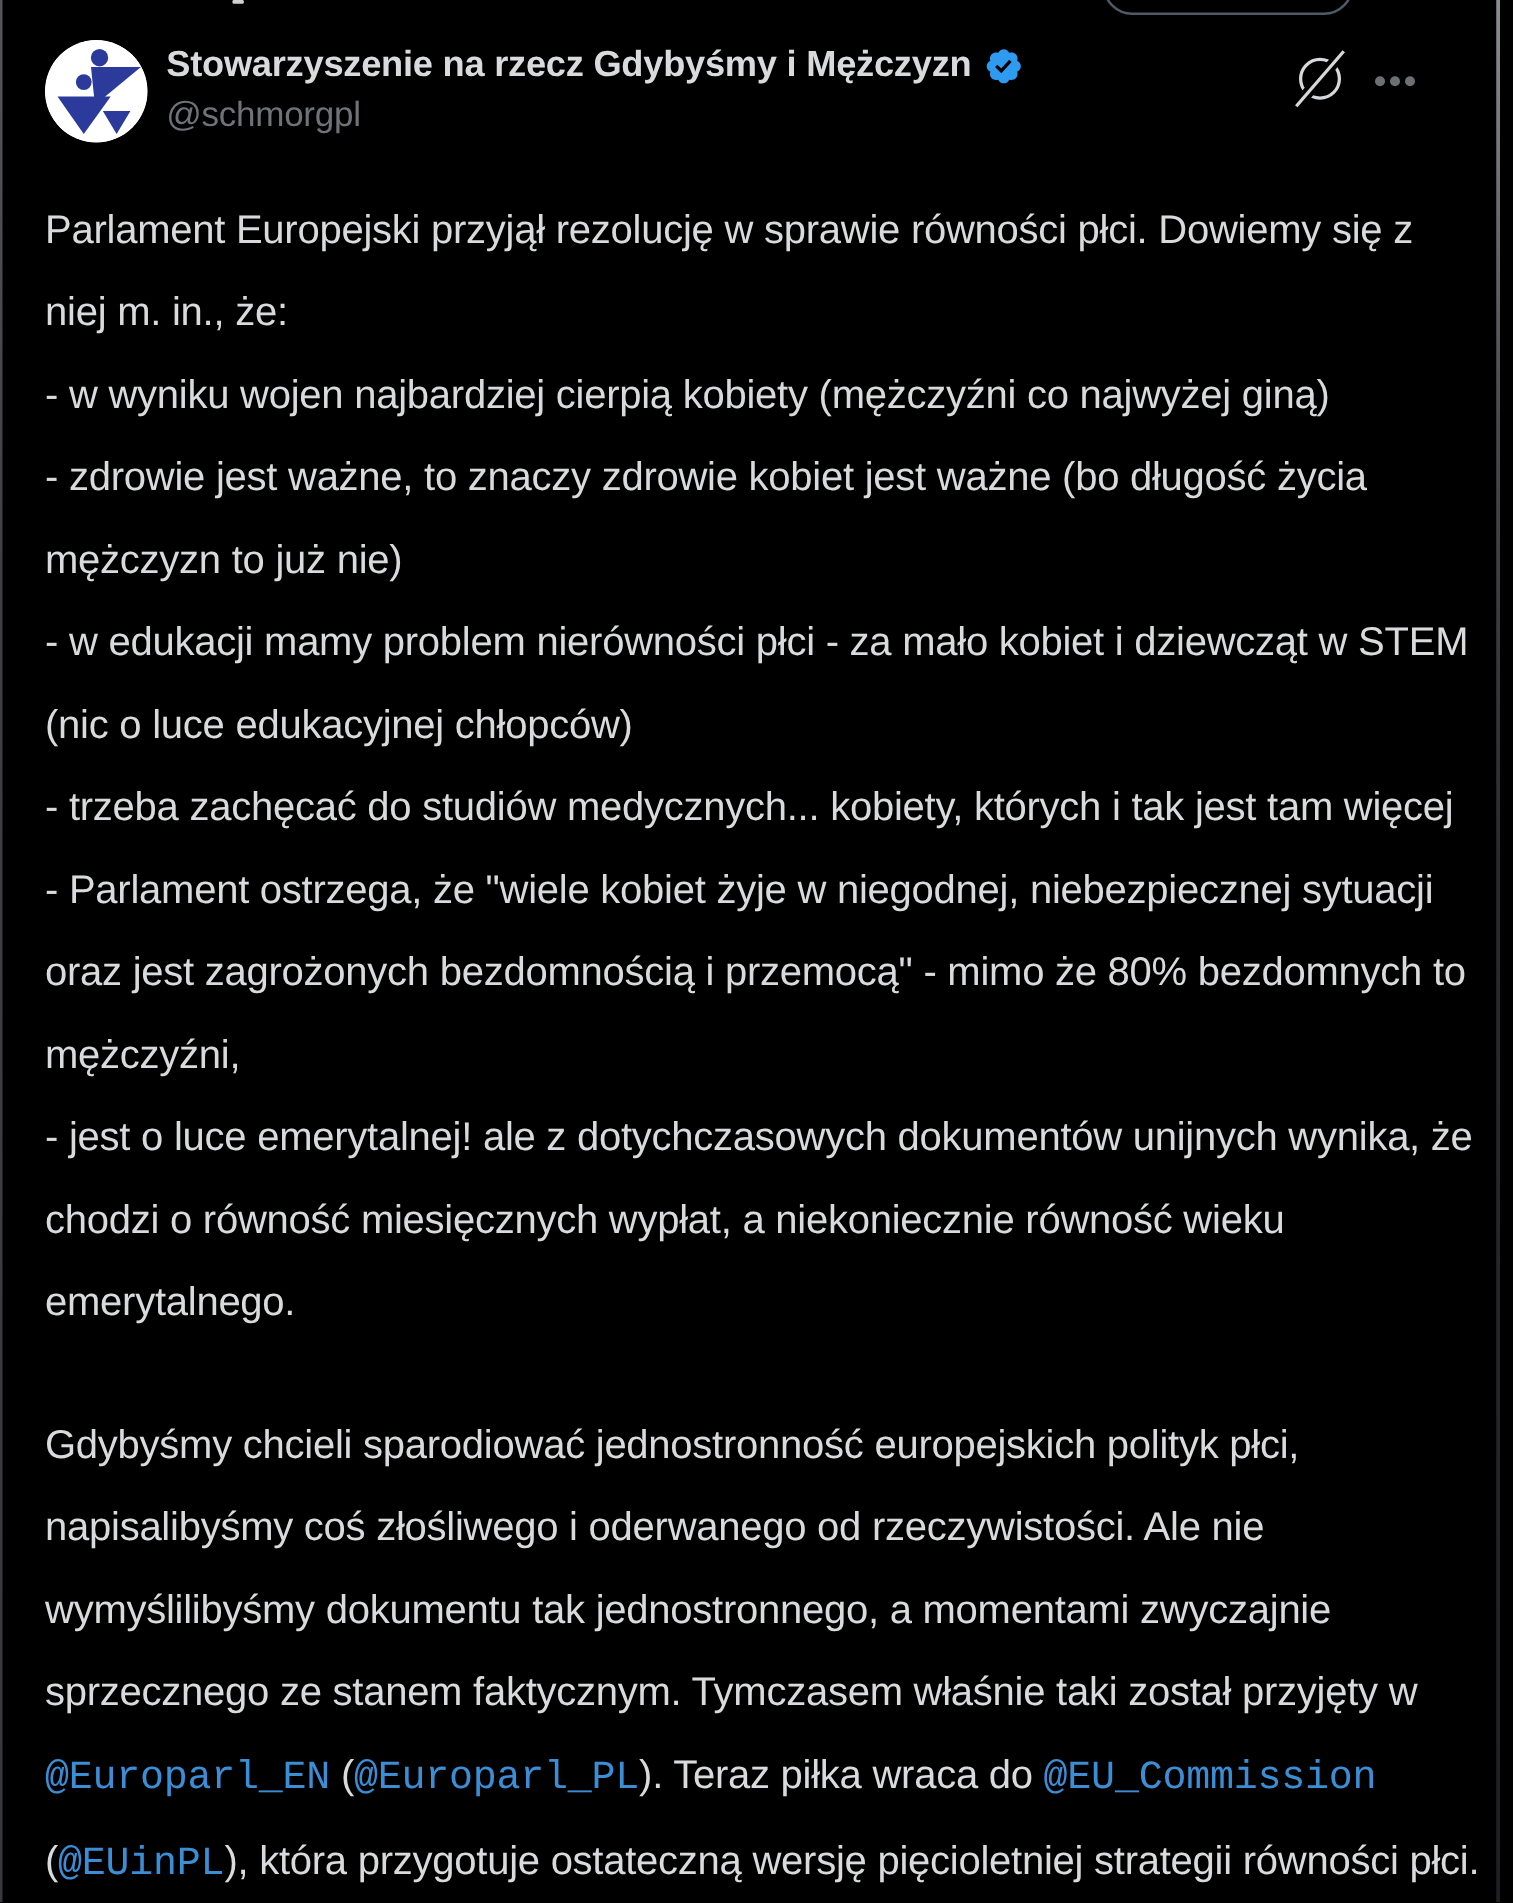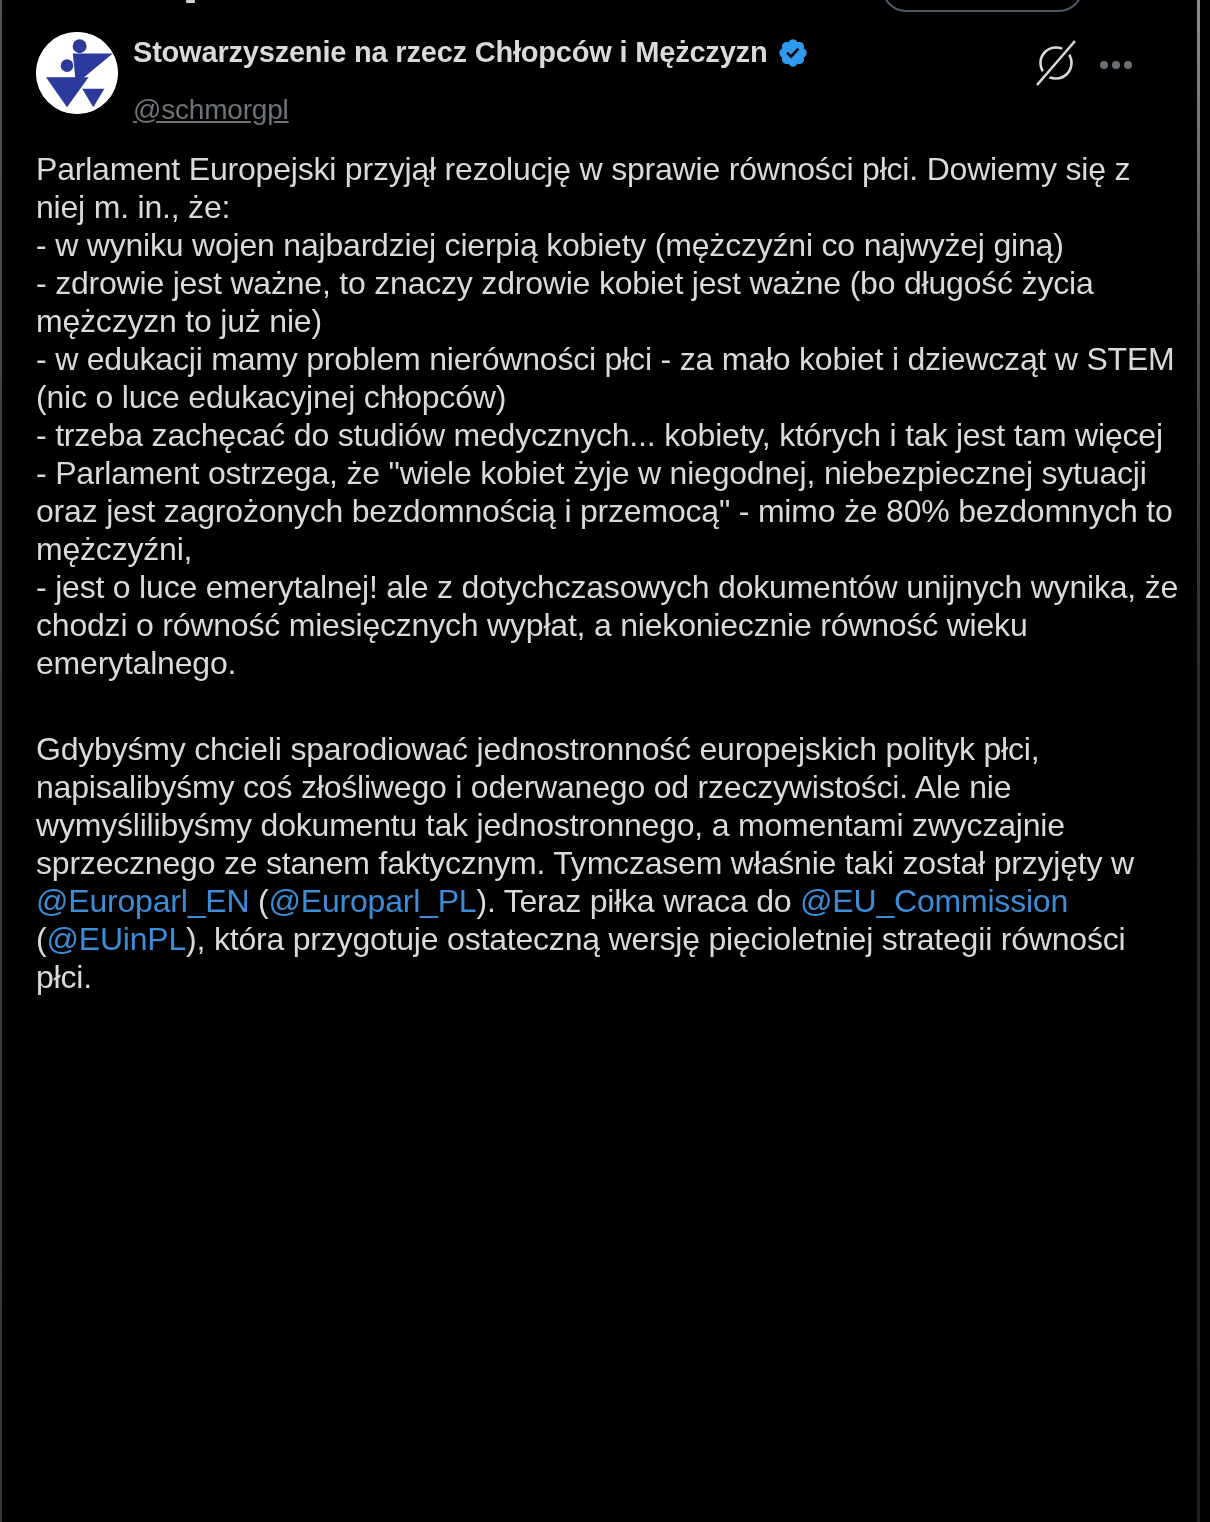--- a/index.html
+++ b/index.html
@@ -38,42 +38,41 @@
   .avatar svg{display:block;width:82px;height:82px;}
   .id-block{position:absolute;left:97px;top:4px;}
   .name-row{display:flex;align-items:center;gap:10px;}
   .display-name{
     font-size:29px;font-weight:700;color:var(--text,#d8dadb);
     letter-spacing:-0.2px;white-space:nowrap;
   }
   .badge{display:inline-flex;width:32px;height:32px;}
   .badge svg{width:32px;height:32px;}
   .handle{
-    margin-top:25px;font-size:28px;color:var(--secondary,#6e7378);
+    margin-top:7px;font-size:28px;color:var(--secondary,#6e7378);
     letter-spacing:-0.2px;
-    text-decoration:underline;
   }
   .header-actions{
     position:absolute;right:42px;top:6px;display:flex;align-items:center;gap:22px;
   }
   .grok{display:inline-flex;width:44px;height:50px;}
   .dots{display:inline-flex;gap:4px;align-items:center;padding-top:4px;}
   .dot{width:8px;height:8px;border-radius:50%;background:var(--dots,#6b7075);}
   
   .tweet-text{
     position:absolute;left:36px;top:150px;width:1150px;
-    font-size:32px;line-height:38px;letter-spacing:-0.2px;
+    font-size:32px;line-height:66px;letter-spacing:-0.2px;
     color:var(--text,#d8dadb);
   }
   .tweet-paragraph{
     margin:0 0 47.5px 0;white-space:pre-wrap;
     overflow-wrap:break-word;
   }
   .tweet-paragraph:last-child{margin-bottom:0;}
-  .mention{color:var(--mention,#3b8ed6);text-decoration:none;cursor:pointer;}
+  .mention{color:var(--mention,#3b8ed6);text-decoration:none;cursor:pointer;font-family:Liberation Mono, monospace;}
 </style>
 </head>
 <body>
 
 <div class="screen">
 
   <div class="edge-left"></div>
   <div class="edge-right"></div>
   <div class="top-dash"></div>
   <div class="partial-pill"></div>
@@ -88,21 +87,21 @@
           <circle cx="29.5" cy="32" r="6"></circle>
           <polygon points="35,20.5 73,20.5 38,49.5"></polygon>
           <polygon points="9.5,43 50,43 29.5,71.5"></polygon>
           <polygon points="44,54 65,54 54.5,71.5"></polygon>
         </g>
       </svg>
     </div>
 
     <div class="id-block">
       <div class="name-row">
-        <span class="display-name">Stowarzyszenie na rzecz Chłopców i Mężczyzn</span>
+        <span class="display-name">Stowarzyszenie na rzecz Gdybyśmy i Mężczyzn</span>
         <span class="badge">
           <svg viewBox="0 0 24 24">
             <path fill="var(--badge,#2e9bf0)" fill-rule="evenodd" d="M22.25 12c0-1.43-.88-2.67-2.19-3.34.46-1.39.2-2.9-.81-3.91s-2.52-1.27-3.91-.81c-.66-1.31-1.91-2.19-3.34-2.19s-2.67.88-3.33 2.19c-1.4-.46-2.91-.2-3.92.81s-1.26 2.52-.8 3.91c-1.31.67-2.2 1.91-2.2 3.34s.89 2.67 2.2 3.34c-.46 1.39-.21 2.9.8 3.91s2.52 1.26 3.91.81c.67 1.31 1.91 2.19 3.34 2.19s2.68-.88 3.34-2.19c1.39.45 2.9.2 3.91-.81s1.27-2.52.81-3.91c1.31-.67 2.19-1.91 2.19-3.34zm-11.71 4.2L6.8 12.46l1.41-1.42 2.26 2.26 4.8-5.23 1.47 1.36-6.2 6.77z"></path>
           </svg>
         </span>
       </div>
       <div class="handle">@schmorgpl</div>
     </div>
 
     <div class="header-actions">

